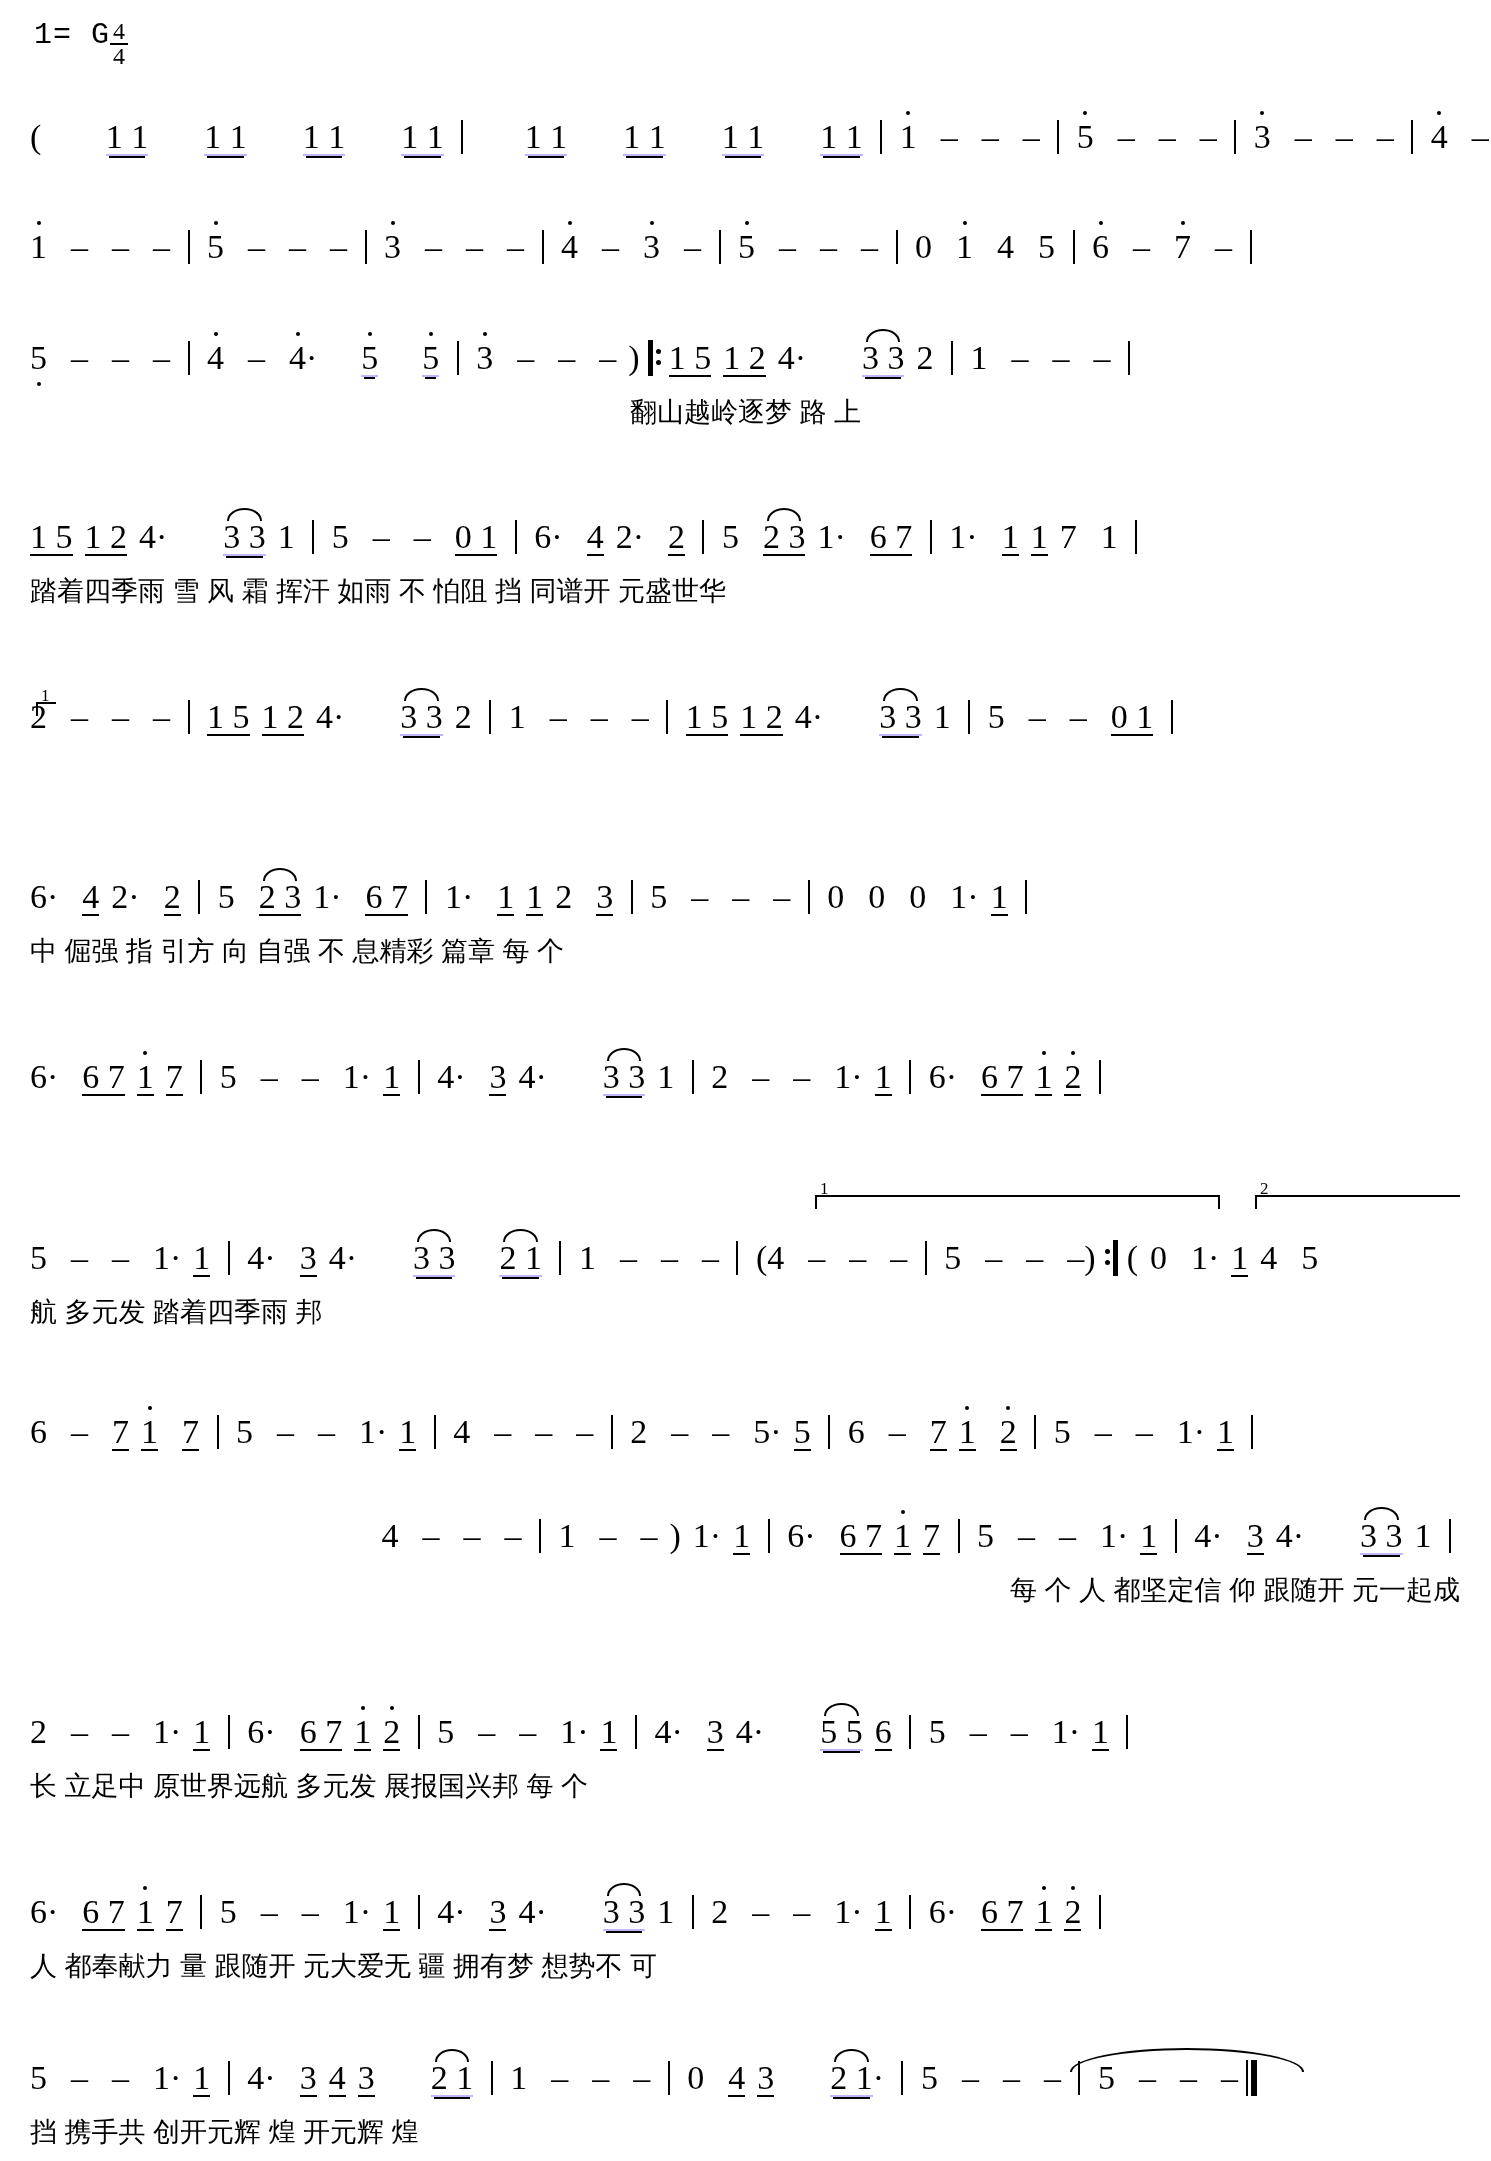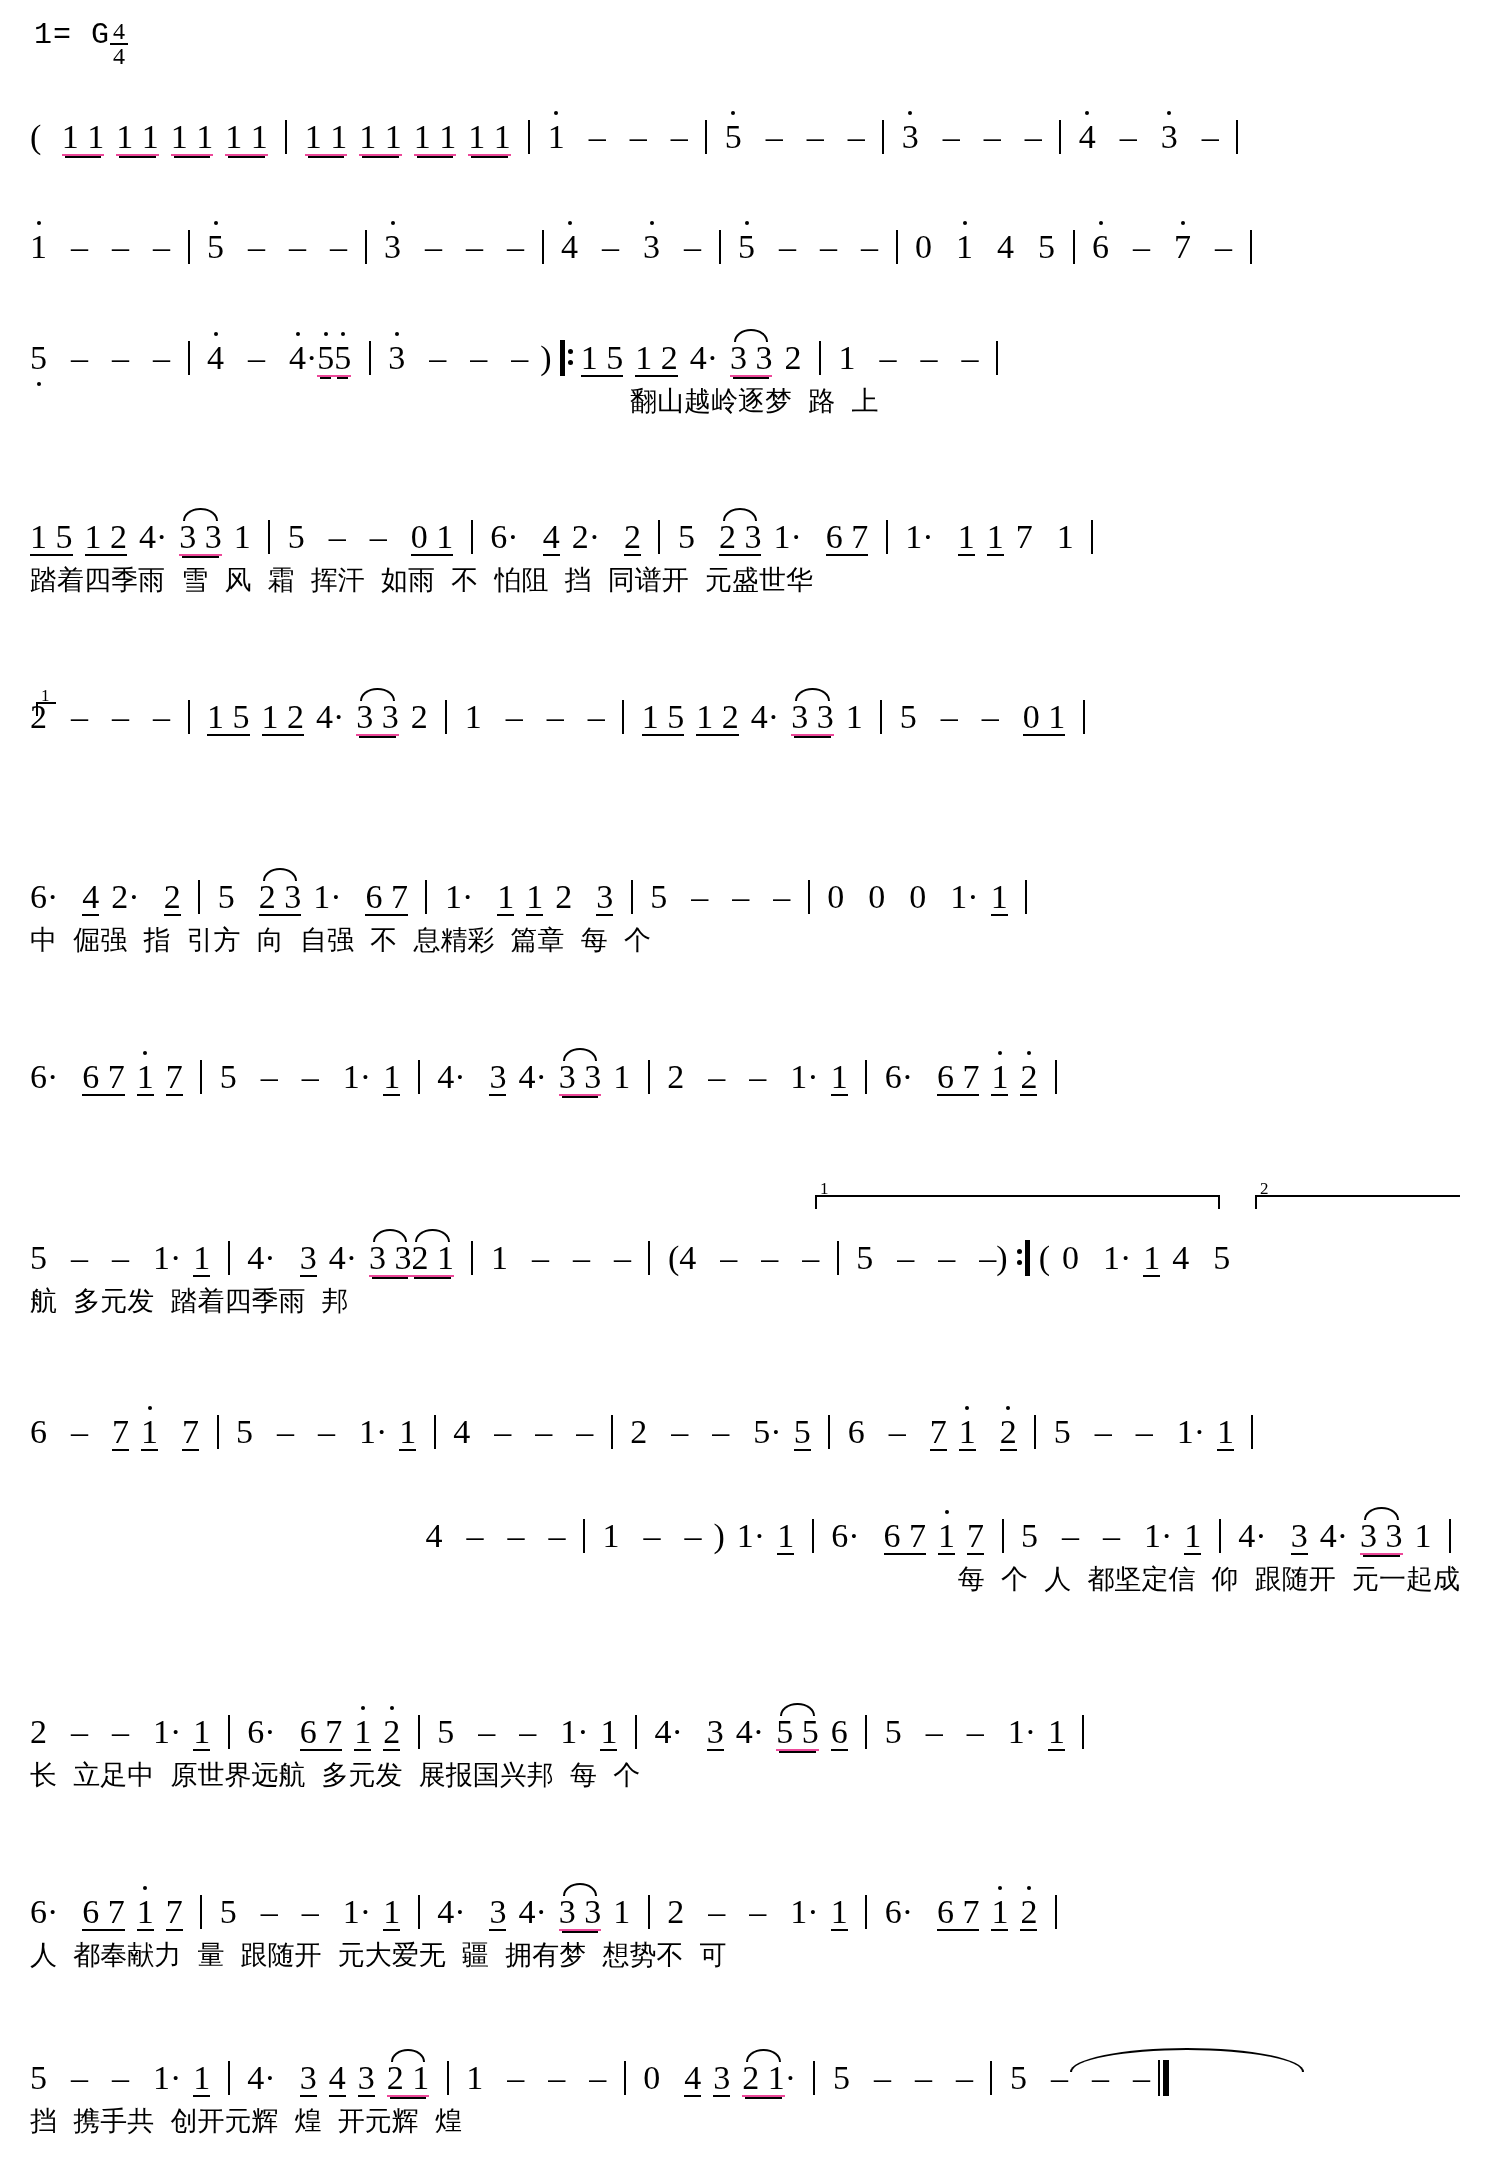--- a/index.html
+++ b/index.html
@@ -9,26 +9,26 @@
   
   .header{position:absolute;left:34px;top:18px;display:flex;align-items:flex-start;gap:0;font-size:30px;}
   .key{font-family:"Liberation Mono",monospace;font-size:30px;letter-spacing:1px;}
   .meter{display:inline-flex;flex-direction:column;align-items:center;line-height:0.95;font-size:24px;margin-top:2px;}
   .meter .num{border-bottom:2px solid #000;padding:0 3px;}
   .meter .den{padding:0 3px;}
 
   
   .system{position:absolute;left:30px;width:1430px;}
   .notes{font-size:34px;font-family:"Liberation Serif",serif;white-space:nowrap;letter-spacing:0px;line-height:1.0;}
-  .lyrics{font-size:27px;white-space:nowrap;letter-spacing:0px;margin-top:6px;font-family:Liberation Mono, monospace;}
+  .lyrics{font-size:27px;white-space:nowrap;letter-spacing:0px;margin-top:17px;font-family:Liberation Sans, sans-serif;}
 
   
   .n{display:inline-block;position:relative;}
   .u1{border-bottom:2px solid #000;}         
-  .u2{border-bottom:2px solid #ec4899;box-shadow:0 5px 0 -3px #000;} 
+  .u2{border-bottom:2px solid #c4b5fd;box-shadow:0 5px 0 -3px #000;margin-left:44px;} 
   .dotup::after{content:"";position:absolute;left:50%;top:-9px;width:4px;height:4px;border-radius:50%;background:#000;transform:translateX(-50%);}
   .dotdn::after{content:"";position:absolute;left:50%;bottom:-11px;width:4px;height:4px;border-radius:50%;background:#000;transform:translateX(-50%);}
   .bar{display:inline-block;width:2px;height:34px;background:#000;vertical-align:-6px;margin:0 9px;}
   .sp{display:inline-block;width:12px;}
   .sp2{display:inline-block;width:24px;}
   .tie{display:inline-block;position:relative;}
   .tie::before{content:"";position:absolute;left:4px;right:4px;top:-12px;height:11px;border:2px solid #000;border-bottom:none;border-radius:50%/100% 100% 0 0;}
   .repeat-start{display:inline-block;position:relative;width:12px;height:36px;vertical-align:-7px;}
   .repeat-start::before{content:"";position:absolute;left:0;top:0;width:5px;height:36px;background:#000;}
   .repeat-start::after{content:"";position:absolute;left:8px;top:9px;width:5px;height:5px;border-radius:50%;background:#000;box-shadow:0 11px 0 0 #000;}

